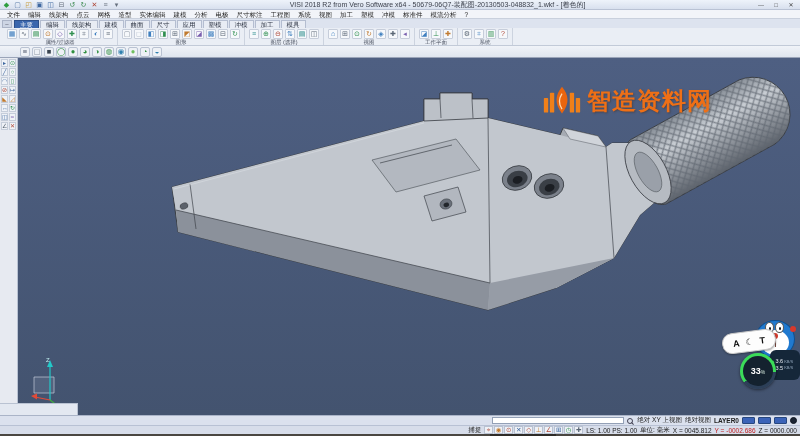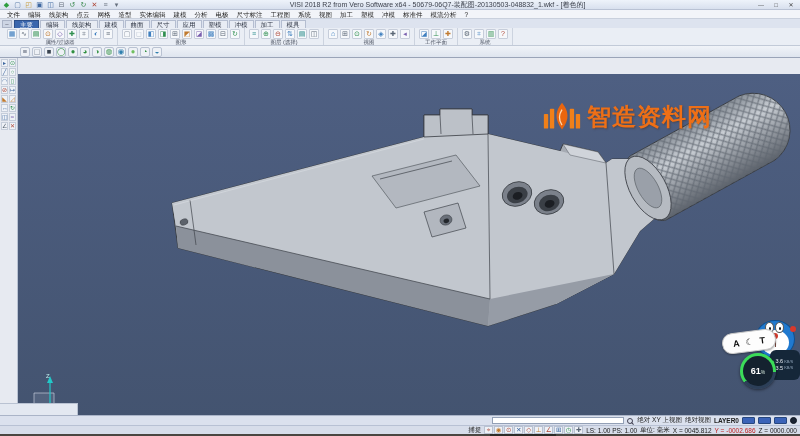--- a/index.html
+++ b/index.html
@@ -35,21 +35,21 @@
 
 
 .viewbar{position:absolute;top:46px;left:0;width:800px;height:12px;background:linear-gradient(#f0f3f8,#dfe5ef);border-bottom:1px solid #9aa4b8;display:flex;align-items:center;gap:2px;padding-left:20px}
 .vicn{width:10px;height:10px;border:1px solid #b9c2d2;border-radius:2px;font-size:7.5px;line-height:8px;text-align:center;background:#eef1f6}
 
 
 .lefttb{position:absolute;top:58px;left:0;width:18px;height:357px;background:#e7eaf1;border-right:1px solid #b9c2d2;display:flex;flex-wrap:wrap;align-content:flex-start;gap:1px;padding:1px 0 0 1px}
 .licn{width:7px;height:8px;font-size:6px;line-height:7px;text-align:center;background:#eff2f7;border:1px solid #c5cdda}
 
 
-.viewport{position:absolute;top:74px;left:18px;width:782px;height:357px;background:linear-gradient(var(--viewport-top),var(--viewport-bottom));overflow:hidden}
+.viewport{position:absolute;top:58px;left:18px;width:782px;height:357px;background:linear-gradient(var(--viewport-top),var(--viewport-bottom));overflow:hidden}
 svg.scene{position:absolute;left:0;top:0}
 .f-base{fill:var(--model-mid)}
 .f-top{fill:var(--model-light)}
 .f-dark{fill:var(--model-dark)}
 .f-dark2{fill:#969ca6}
 .clipface{fill:#bcc1c8;stroke:#3a3e44;stroke-width:.8}
 .stepface{fill:#d0d4da;stroke:#565b62;stroke-width:.5}
 .pocket{fill:#b3b8c0;stroke:#565b62;stroke-width:.7}
 .boss{fill:#b2b7bf;stroke:#3f444a;stroke-width:.7}
 .watermark{position:absolute;left:525px;top:26px;display:flex;align-items:center;gap:6px;z-index:5}
@@ -431,21 +431,21 @@
   <div class="d-eye r"></div>
   <div class="d-nose"></div>
   <div class="d-mouth"></div>
   <div class="d-collar"></div>
   <div class="d-body"></div>
   <div class="d-belly"></div>
 </div>
 <div class="rdot"></div>
 
 <div class="gauge">
-  <span class="gval"><b>61</b><i>%</i></span>
+  <span class="gval"><b>33</b><i>%</i></span>
 </div>
 
 <div class="netpill">
   <span class="nrow">
       <i class="up">▴</i>
       <i>3.6</i>
       <u>KB/S</u>
     </span>
   <span class="nrow">
       <i class="dn">▾</i>

